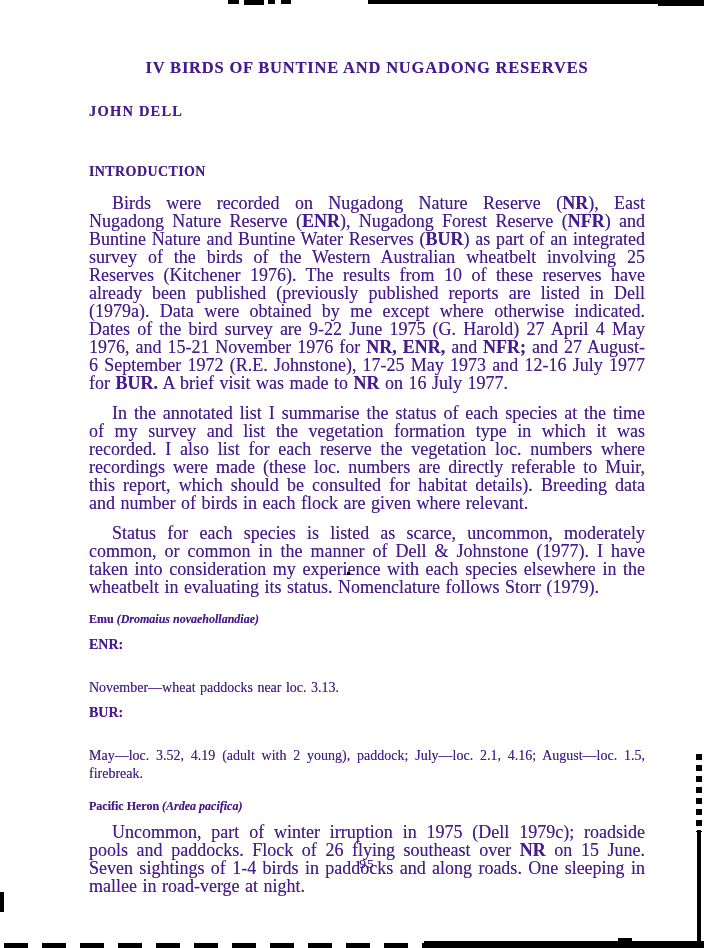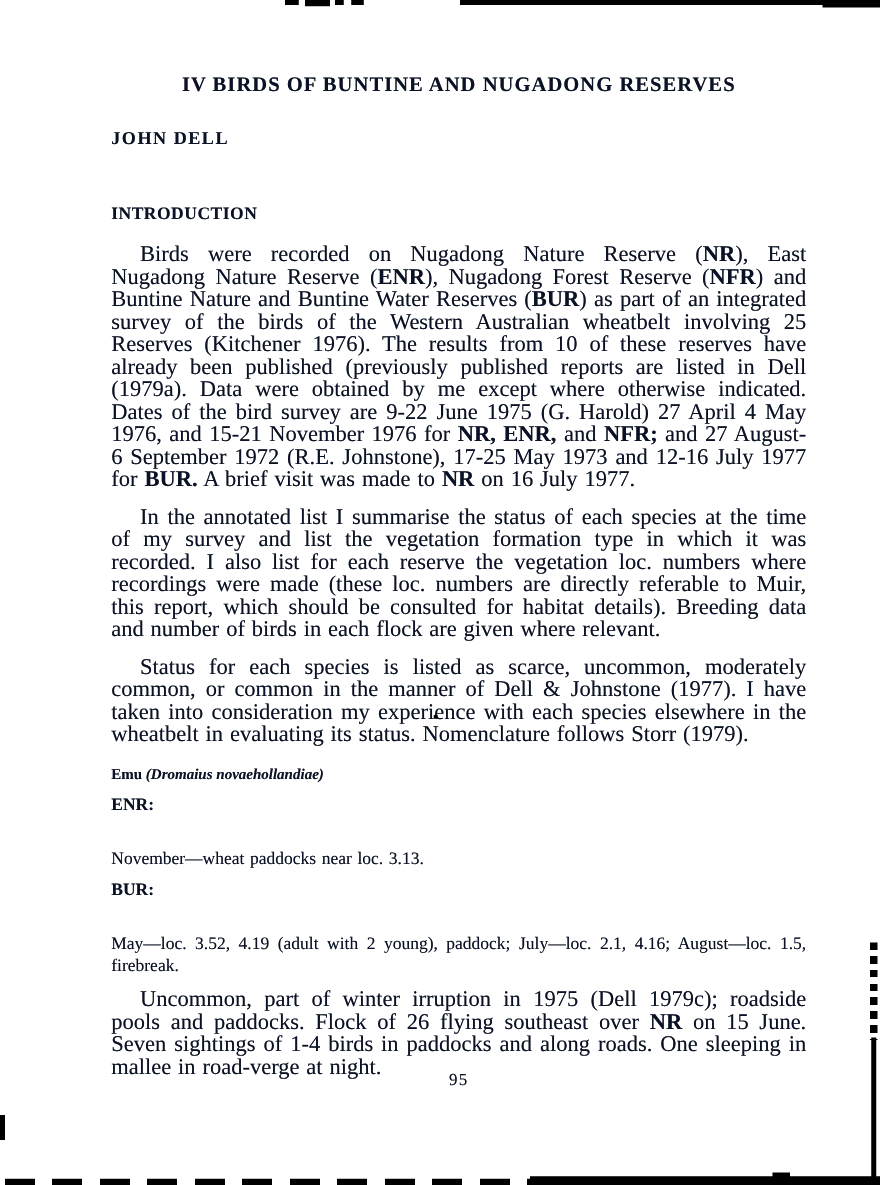--- a/index.html
+++ b/index.html
@@ -1,18 +1,18 @@
 <!DOCTYPE html>
 <html><head>
 <meta charset="utf-8">
 <style>
   html,body{margin:0;padding:0;background:#ffffff;}
   body{width:704px;height:948px;overflow:hidden;font-family:"Liberation Serif", serif;}
   .sheet{position:relative;width:704px;height:948px;background:#fefefe;overflow:hidden;
-         color:#0f172a;filter:contrast(1.05);}
+         color:#4c1d95;filter:contrast(1.05);}
   .content{position:absolute;left:89px;top:58px;width:556px;
            text-shadow:0 0 0.5px rgba(20,20,20,0.55);}
   .doc-title{font-size:16.5px;font-weight:bold;text-align:center;letter-spacing:0.8px;
              margin:0 0 24px 0;line-height:20px;}
   .doc-author{font-size:14.5px;text-align:left;letter-spacing:1.2px;margin:0 0 43px 0;line-height:18px;font-weight:bold;}
   .sec-heading{font-size:14px;font-weight:bold;letter-spacing:0.4px;margin:14px 0 13px 0;line-height:18px;}
   .center-heading{font-size:14px;font-weight:bold;text-align:center;letter-spacing:0.6px;
                   margin:24px 0 10px 0;line-height:18px;}
   p.body{font-size:18px;line-height:18px;text-align:justify;text-indent:23px;
          margin:0 0 12px 0;word-spacing:1px;}
@@ -57,20 +57,21 @@
     <div class="record-row">
       <span class="record-label">ENR:</span>
       <span class="record-text">November—wheat paddocks near loc. 3.13.</span>
     </div>
 
     <div class="record-row">
       <span class="record-label">BUR:</span>
       <span class="record-text">May—loc. 3.52, 4.19 (adult with 2 young), paddock; July—loc. 2.1, 4.16; August—loc. 1.5, firebreak.</span>
     </div>
 
+    <h3 class="species-heading"><span>Pacific Heron</span> <span class="latin">(Ardea pacifica)</span></h3>
 
     <p class="body"><span>Uncommon, part of winter irruption in 1975 (Dell 1979c); roadside pools and paddocks. Flock of 26 flying southeast over </span><span class="b">NR</span><span> on 15 June. Seven sightings of 1-4 birds in paddocks and along roads. One sleeping in mallee in road-verge at night.</span></p>
 
     <div class="page-number">95</div>
 
   </div>
 
   <div class="art" style="left:228px;top:0;width:11px;height:4px;"></div>
   <div class="art" style="left:244px;top:0;width:20px;height:5px;"></div>
   <div class="art" style="left:268px;top:0;width:7px;height:4px;"></div>

